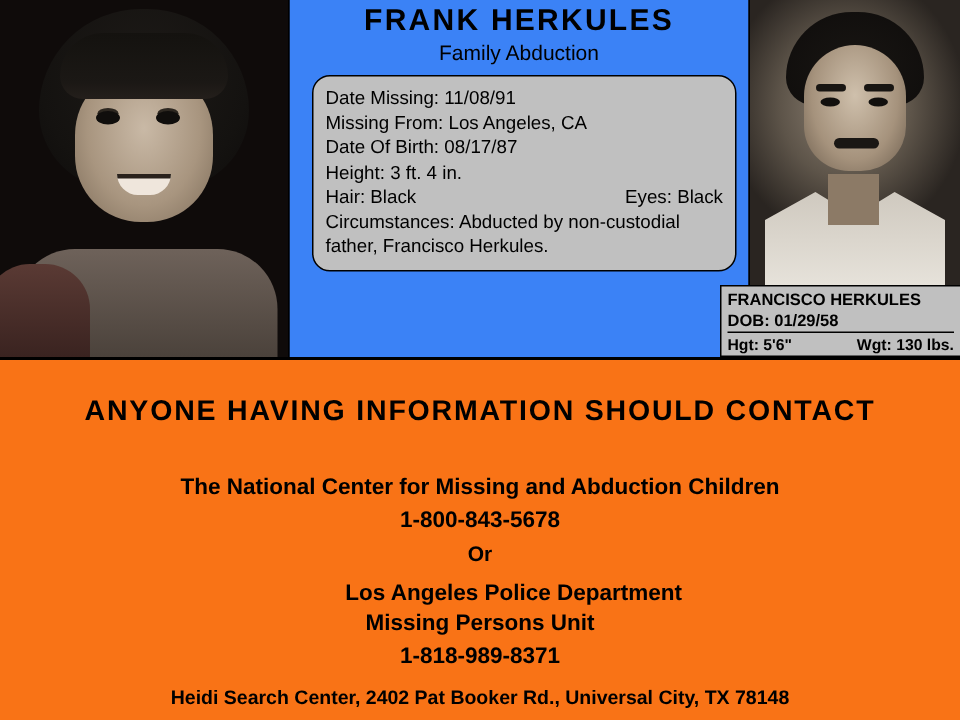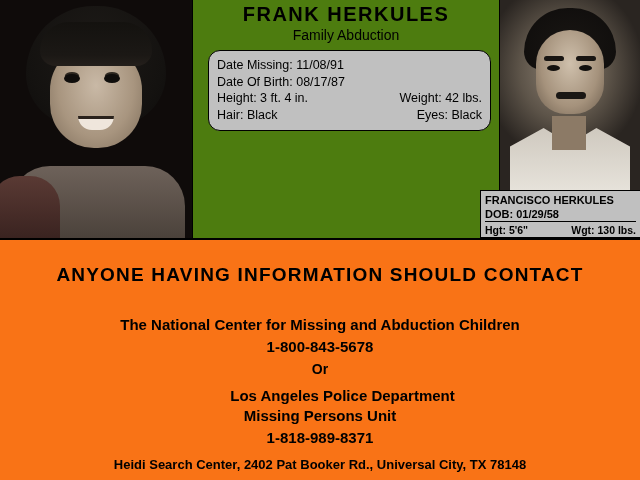--- a/index.html
+++ b/index.html
@@ -17,21 +17,21 @@
   .poster {
     position: relative;
     width: 640px;
     height: 480px;
   }
 
   
   .top {
     position: relative;
     height: 238px;
-    background: #4d7c0f;
+    background: #3b82f6;
   }
 
   
   .child-photo {
     position: absolute;
     left: 0px;
     top: 0px;
     width: 192px;
     height: 238px;
     background: #111;
@@ -344,42 +344,46 @@
       <div class="name">FRANK  HERKULES</div>
       <div class="sub">Family Abduction</div>
     </div>
 
     <div class="detail-box">
       <div class="line">
         <span class="lbl">Date Missing:</span>
         <span>11/08/91</span>
       </div>
       <div class="line">
+        <span class="lbl">Missing From:</span>
+        <span>Los Angeles, CA</span>
+      </div>
+      <div class="line">
         <span class="lbl">Date Of Birth:</span>
         <span>08/17/87</span>
       </div>
       <div class="line row2">
         <span>
           <span class="lbl">Height:</span>
           <span>3 ft. 4 in.</span>
-        </span>
-        <span>
-          <span class="lbl">Weight:</span>
-          <span>42 lbs.</span>
         </span>
       </div>
       <div class="line row2">
         <span>
           <span class="lbl">Hair:</span>
           <span>Black</span>
         </span>
         <span>
           <span class="lbl">Eyes:</span>
           <span>Black</span>
         </span>
+      </div>
+      <div class="wrapline">
+        <span class="lbl">Circumstances:</span>
+        <span>Abducted by non-custodial father, Francisco Herkules.</span>
       </div>
     </div>
 
     <div class="adult-photo">
       <div class="img"></div>
       <div class="collar"></div>
       <div class="neck"></div>
       <div class="hair"></div>
       <div class="face"></div>
       <div class="brow l"></div>

